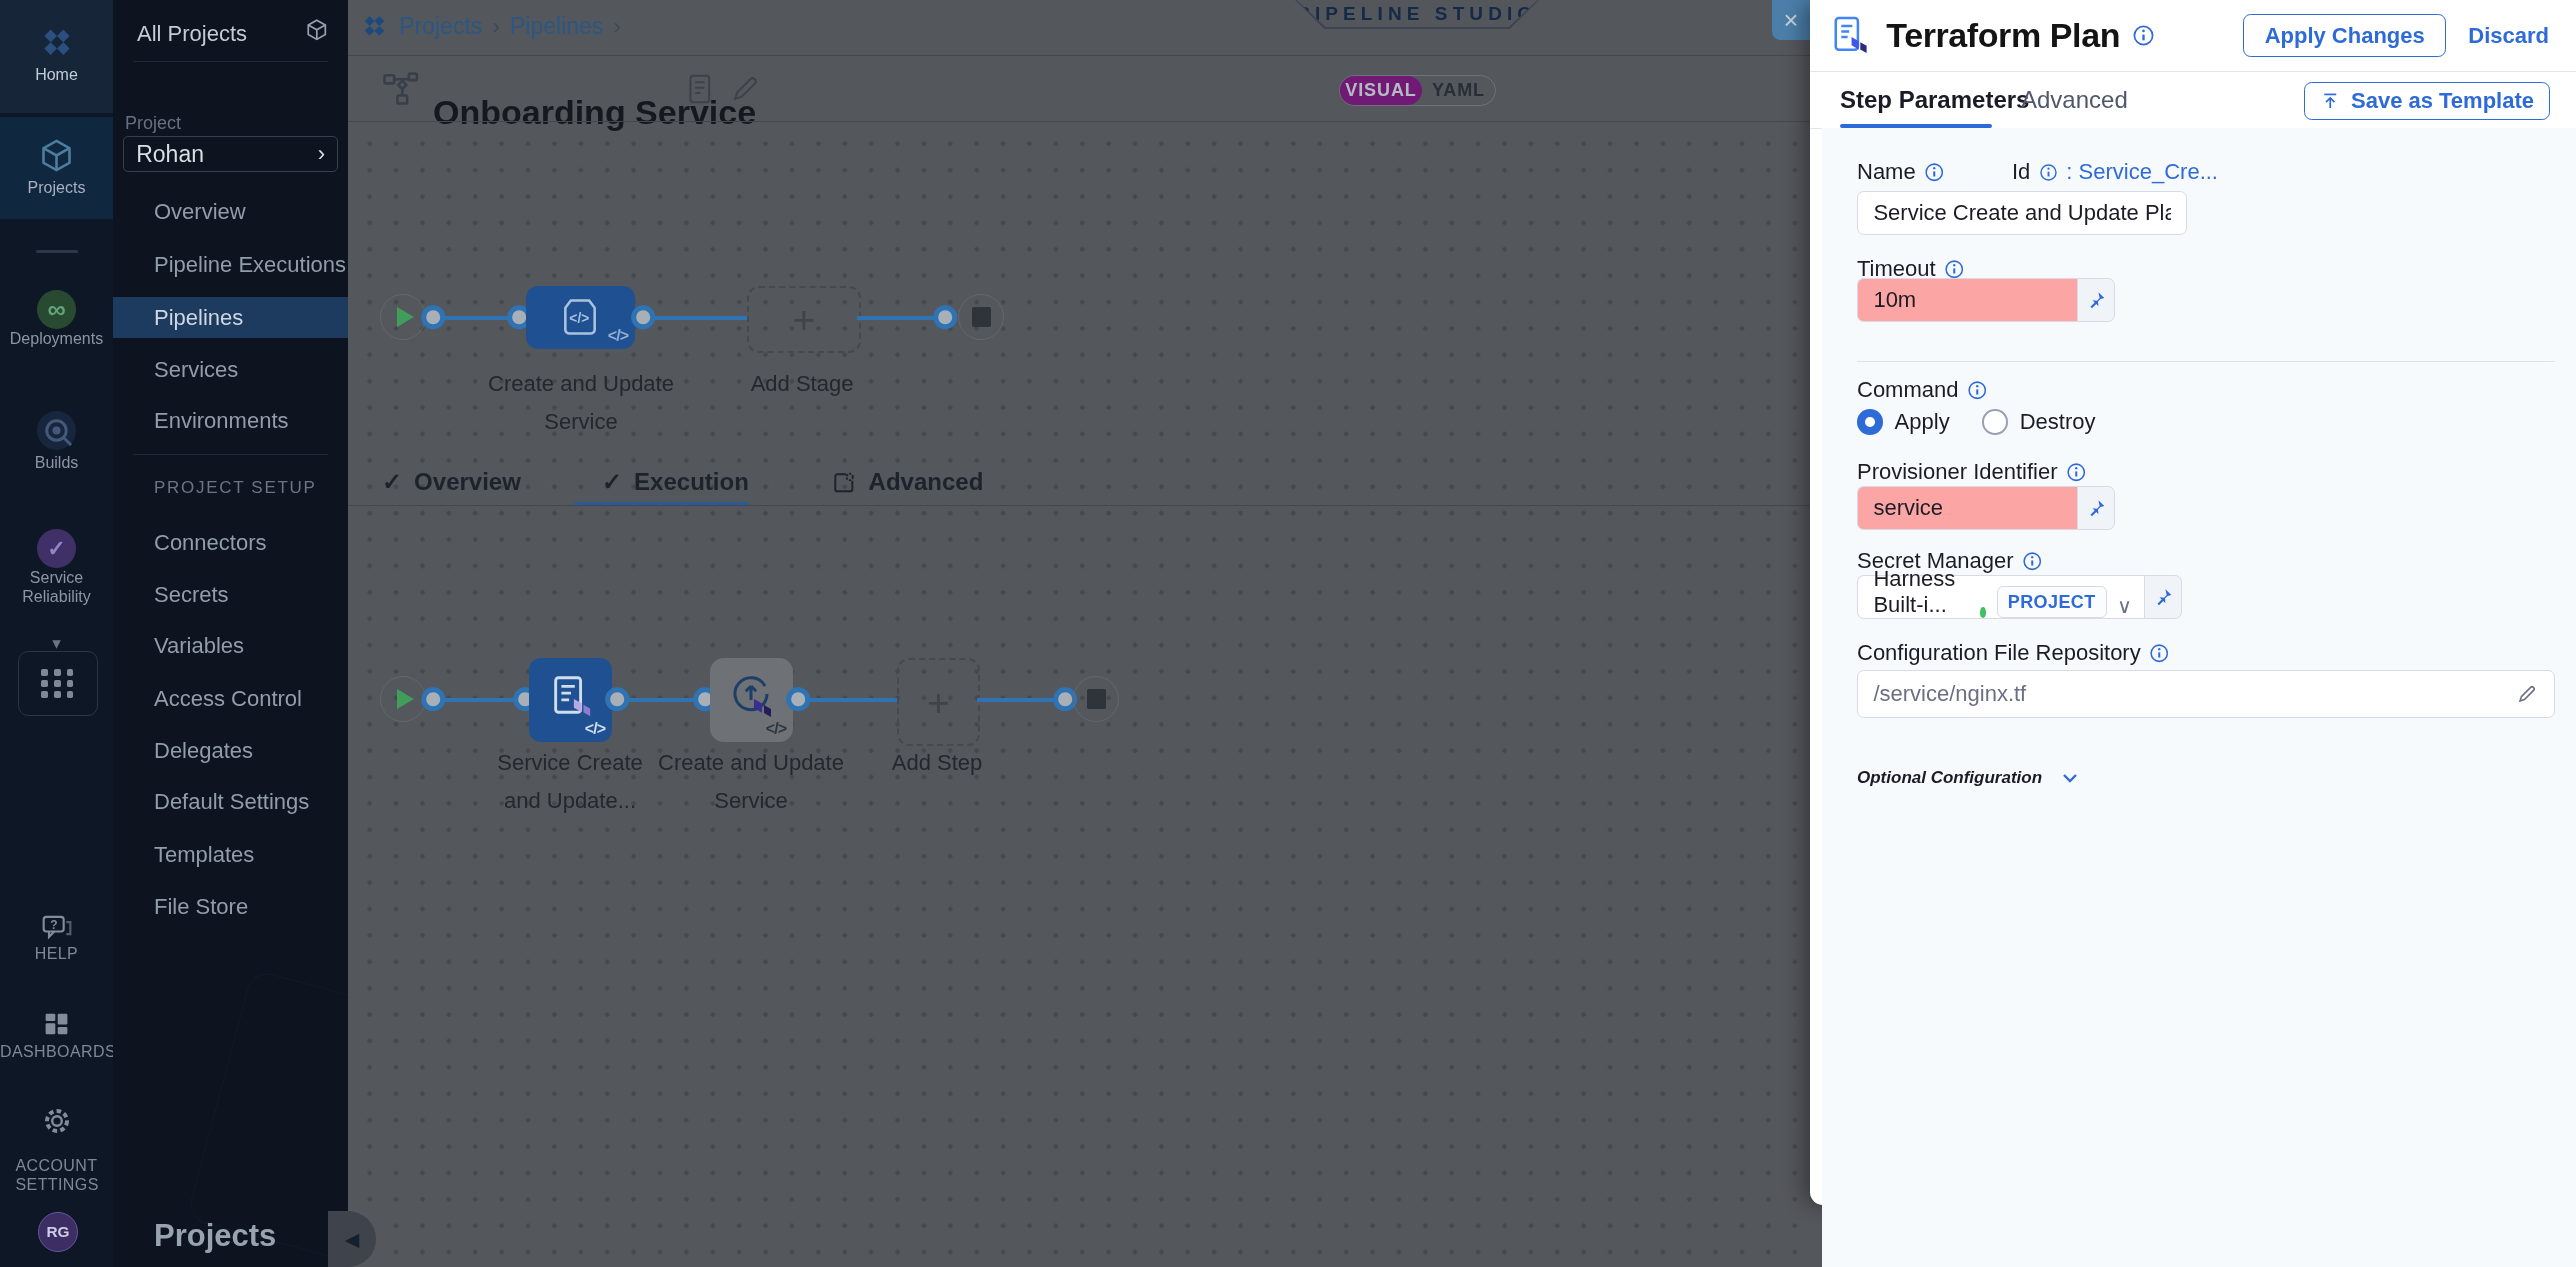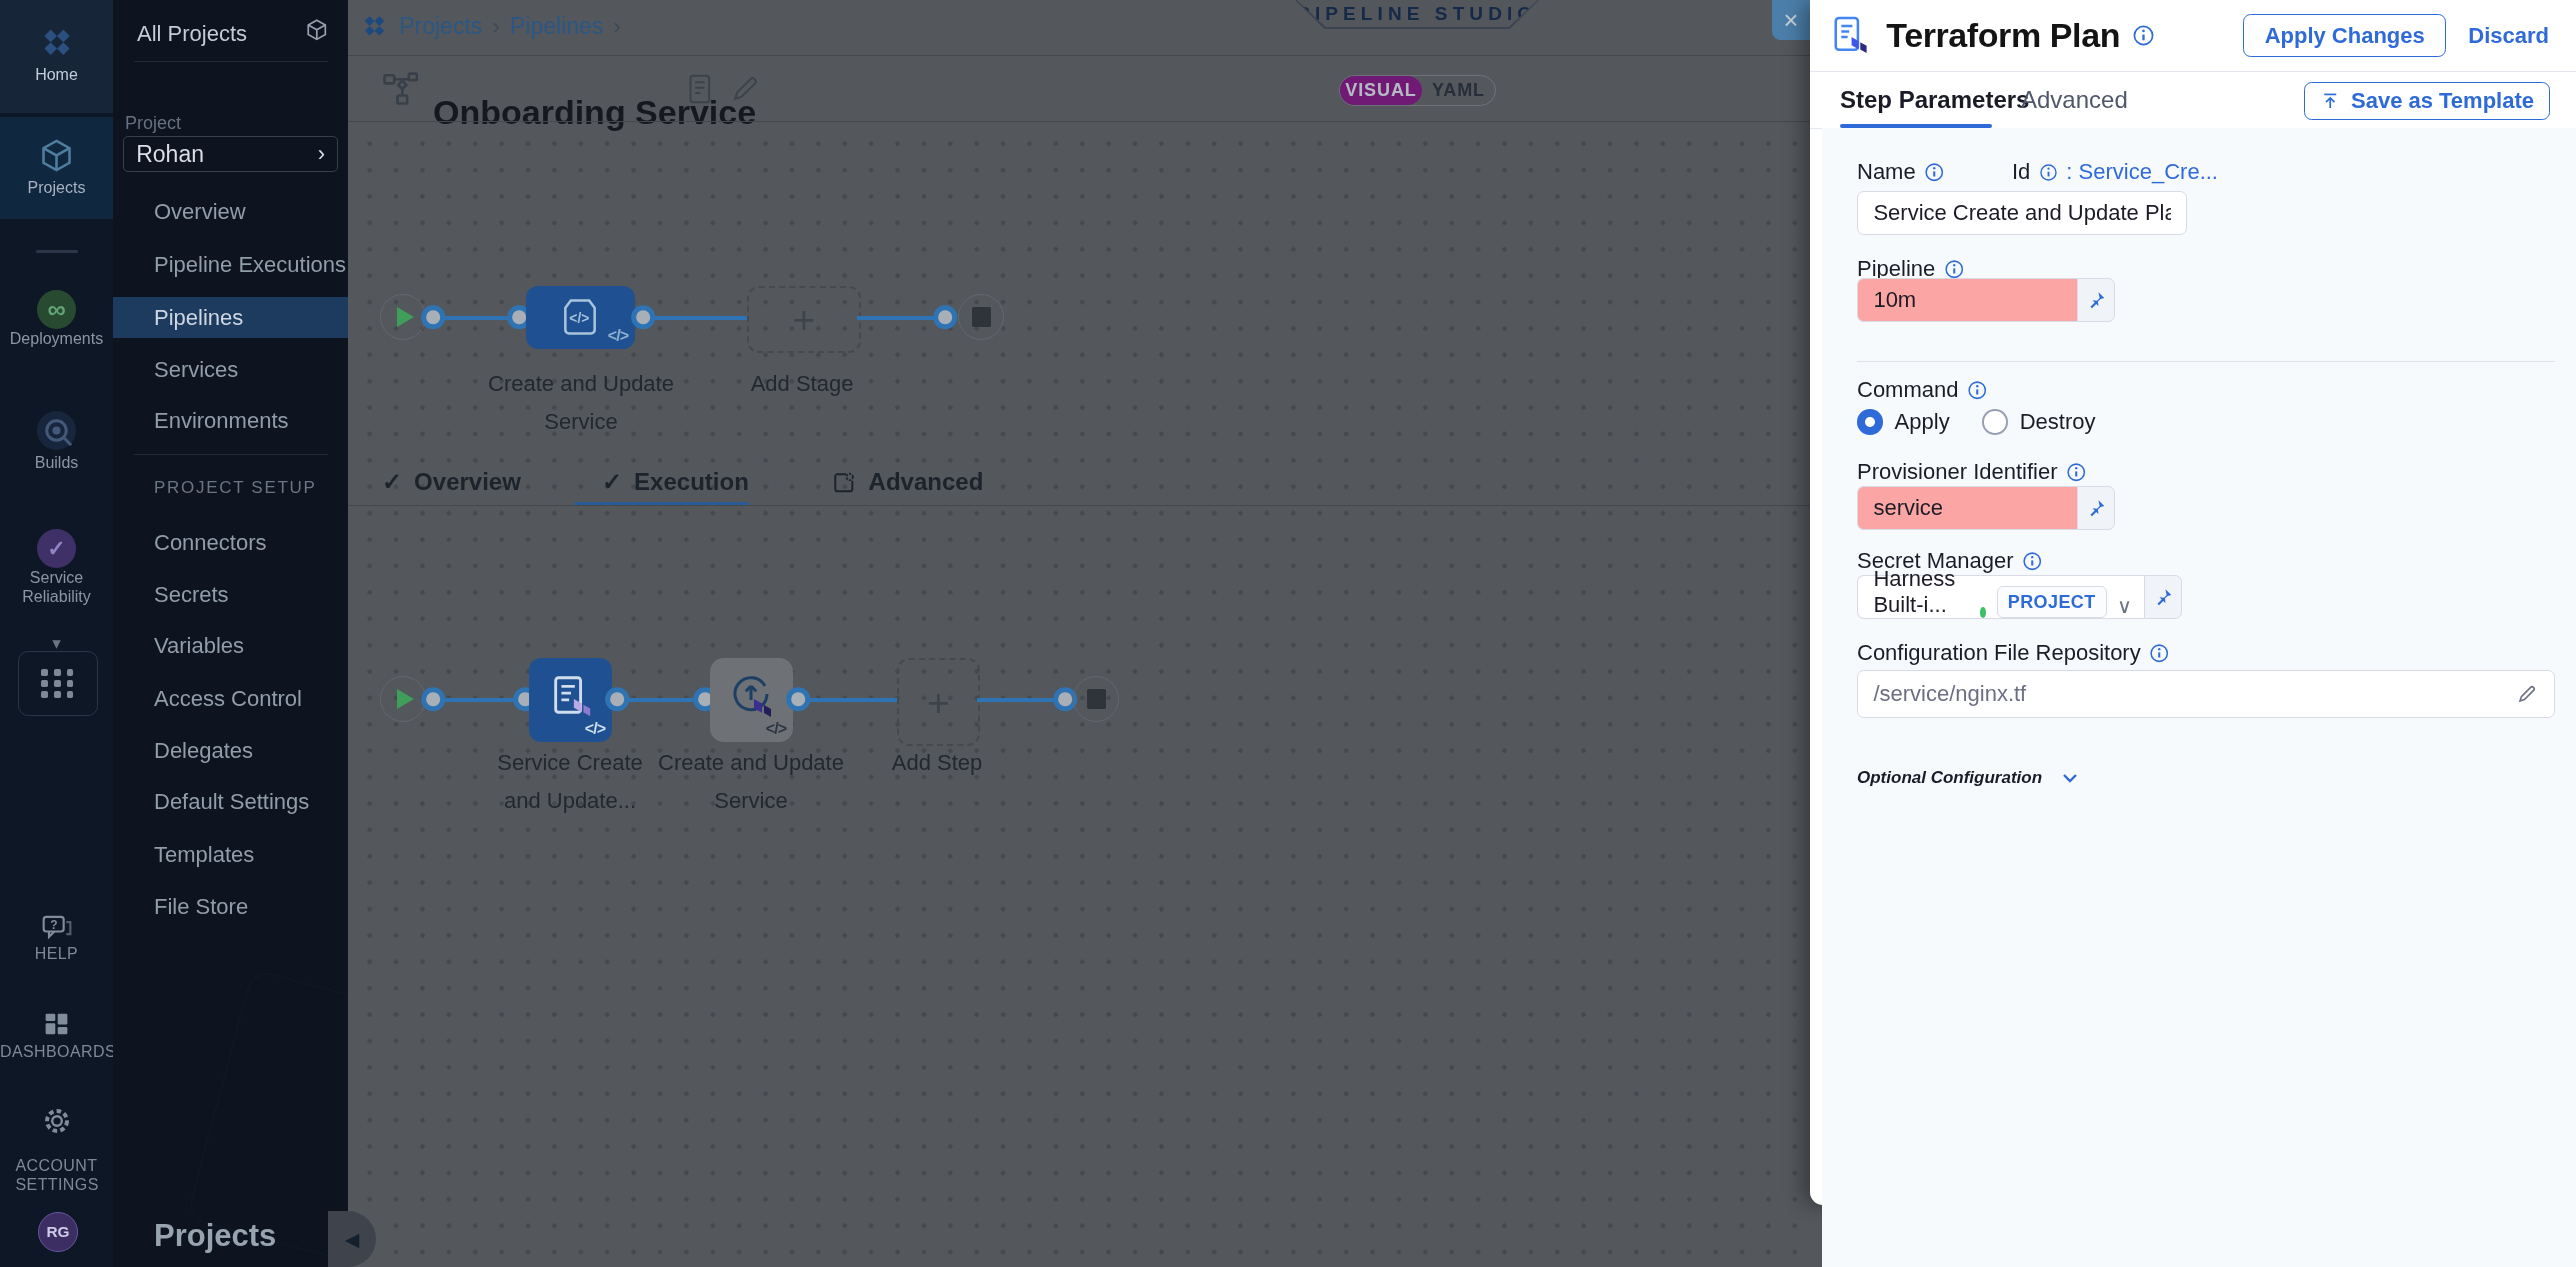--- a/index.html
+++ b/index.html
@@ -480,21 +480,21 @@
         <svg width="19" height="19" viewBox="0 0 24 24" fill="none" stroke="#2f6bd8" stroke-width="1.8">
           <circle cx="12" cy="12" r="9.5"></circle>
             <path d="M12 11v6" stroke-width="2.4"></path>
             <circle cx="12" cy="7.2" r="1.4" fill="#2f6bd8" stroke="none"></circle>
         </svg>
         <span style="color:#2f6bd8;">: Service_Cre...</span>
       </div>
       <input class="inp" style="left: 35px; top: 63px; width: 330px; height: 44px;" value="Service Create and Update Plan">
 
       <div class="flabel" style="left:35px;top:128px;">
-        <span>Pipeline</span>
+        <span>Timeout</span>
         <svg width="20.5" height="20.5" viewBox="0 0 24 24" fill="none" stroke="#2f6bd8" stroke-width="1.8">
           <circle cx="12" cy="12" r="9.5"></circle>
             <path d="M12 11v6" stroke-width="2.4"></path>
             <circle cx="12" cy="7.2" r="1.4" fill="#2f6bd8" stroke="none"></circle>
         </svg>
       </div>
       <div class="inpgroup" style="left:35px;top:150px;">
         <input class="gi" style="width: 220px;" value="10m">
         <div class="pinbtn">
           <svg width="20.5" height="20.5" viewBox="0 0 24 24" fill="#2f6bd8">

